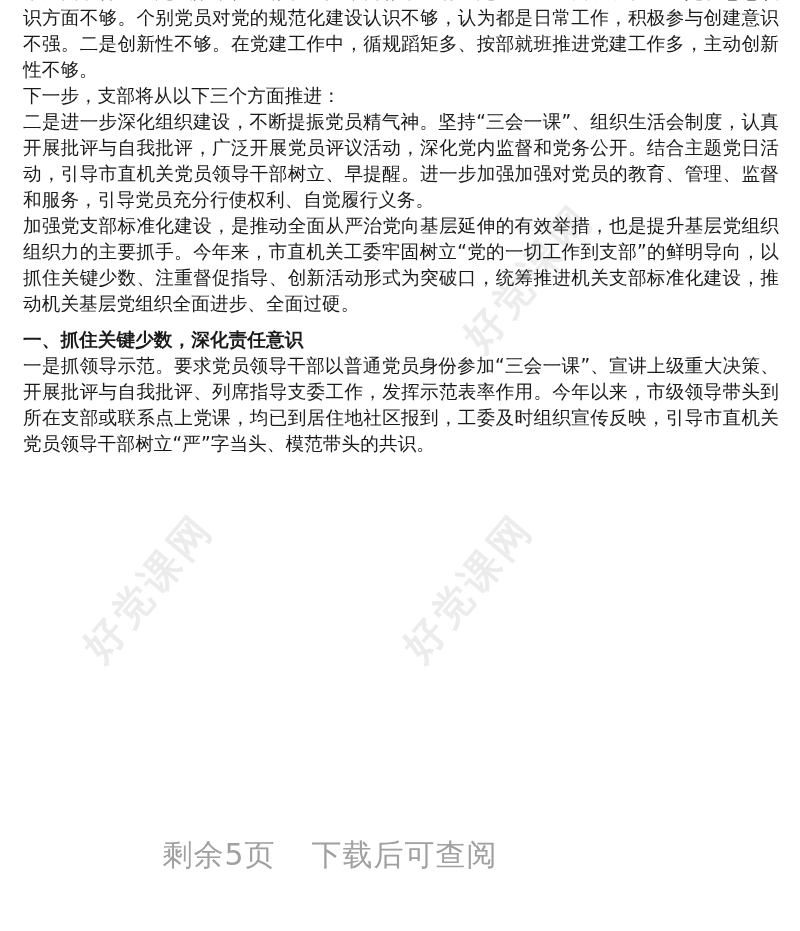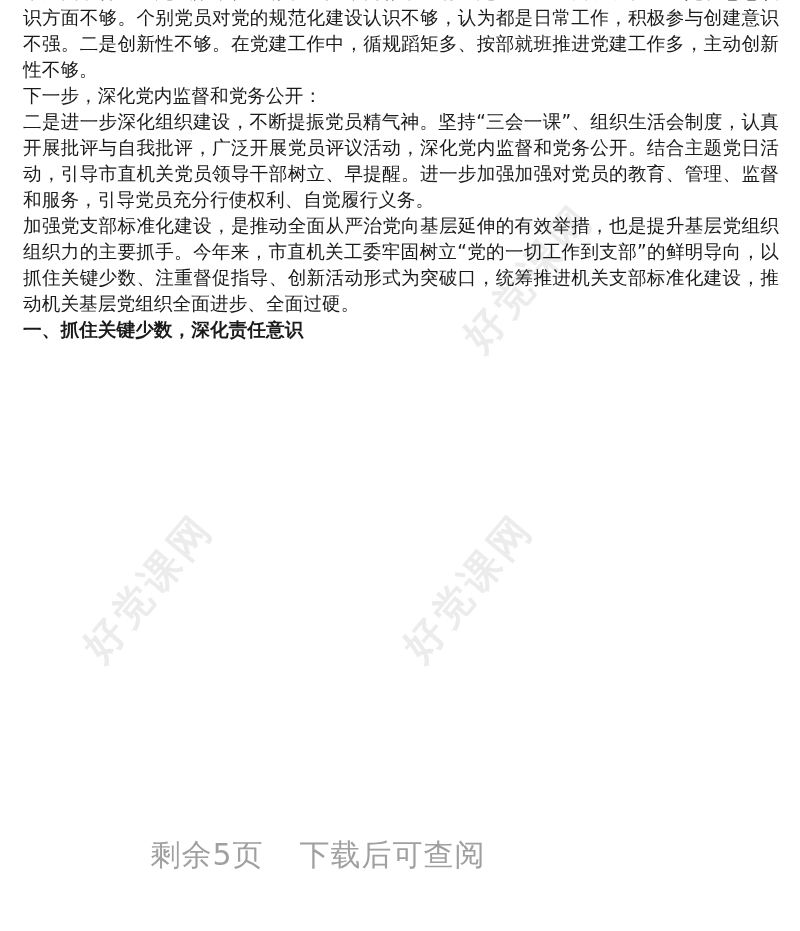--- a/index.html
+++ b/index.html
@@ -24,37 +24,38 @@
       line-height: 26px;
       letter-spacing: 0.1px;
       text-align: justify;
     }
     .doc p {
       margin: 0;
       padding: 0;
     }
     .doc p.heading {
       font-weight: bold;
+      margin-top: 10px;
     }
     .watermark {
       position: absolute;
       color: rgba(180, 180, 180, 0.25);
       font-size: 40px;
       font-weight: bold;
       transform: rotate(-50deg);
       white-space: nowrap;
       pointer-events: none;
       letter-spacing: 4px;
     }
     .wm1 { left: 440px; top: 250px; }
     .wm2 { left: 60px;  top: 560px; }
     .wm3 { left: 380px; top: 560px; }
     .remaining {
       position: absolute;
-      left: 0;
+      left: 12px;
       width: 636px;
       top: 835px;
       text-align: center;
       font-size: 30px;
       color: #a0a0a0;
       letter-spacing: 1px;
     }
     .remaining span.gap {
       display: inline-block;
       width: 36px;
@@ -62,21 +63,22 @@
   </style>
 </head>
 <body>
 
 <div class="watermark wm1">好党课网</div>
 <div class="watermark wm2">好党课网</div>
 <div class="watermark wm3">好党课网</div>
 
 <div class="doc">
   <p>个方面取得了一定成效，但也存在不足，离标准还有一定差距。主要表现在：一是在思想认识方面不够。个别党员对党的规范化建设认识不够，认为都是日常工作，积极参与创建意识不强。二是创新性不够。在党建工作中，循规蹈矩多、按部就班推进党建工作多，主动创新性不够。</p>
-  <p>下一步，深化党内监督和党务公开：</p>
+  <p>下一步，支部将从以下三个方面推进：</p>
   <p>二是进一步深化组织建设，不断提振党员精气神。坚持“三会一课”、组织生活会制度，认真开展批评与自我批评，广泛开展党员评议活动，深化党内监督和党务公开。结合主题党日活动，引导市直机关党员领导干部树立、早提醒。进一步加强加强对党员的教育、管理、监督和服务，引导党员充分行使权利、自觉履行义务。</p>
   <p>加强党支部标准化建设，是推动全面从严治党向基层延伸的有效举措，也是提升基层党组织组织力的主要抓手。今年来，市直机关工委牢固树立“党的一切工作到支部”的鲜明导向，以抓住关键少数、注重督促指导、创新活动形式为突破口，统筹推进机关支部标准化建设，推动机关基层党组织全面进步、全面过硬。</p>
   <p class="heading">一、抓住关键少数，深化责任意识</p>
+  <p>一是抓领导示范。要求党员领导干部以普通党员身份参加“三会一课”、宣讲上级重大决策、开展批评与自我批评、列席指导支委工作，发挥示范表率作用。今年以来，市级领导带头到所在支部或联系点上党课，均已到居住地社区报到，工委及时组织宣传反映，引导市直机关党员领导干部树立“严”字当头、模范带头的共识。</p>
 </div>
 
 <div class="remaining">
   <span>剩余5页</span><span class="gap"></span><span>下载后可查阅</span>
 </div>
 
 </body></html>

